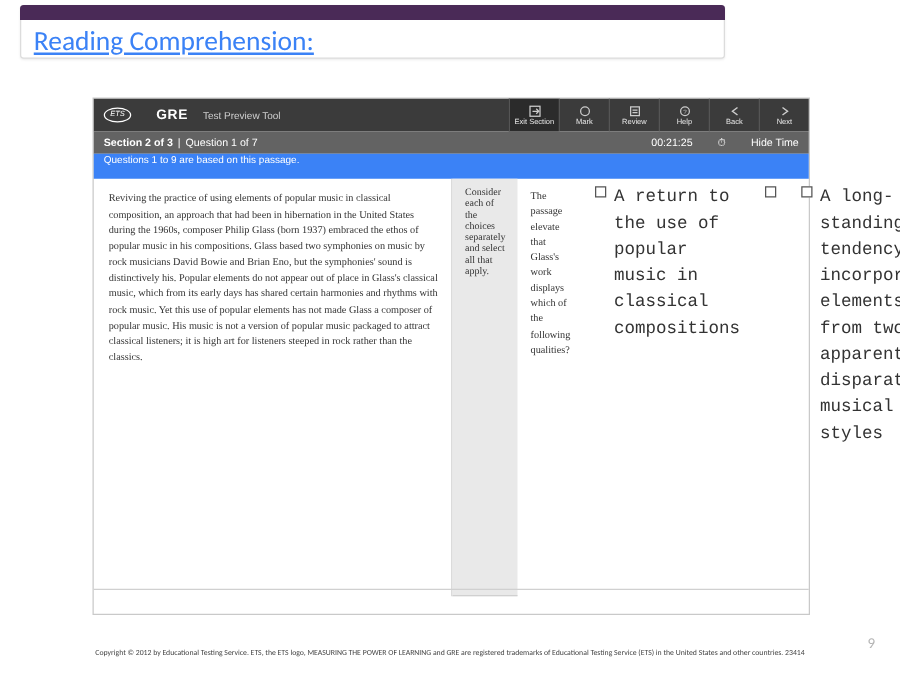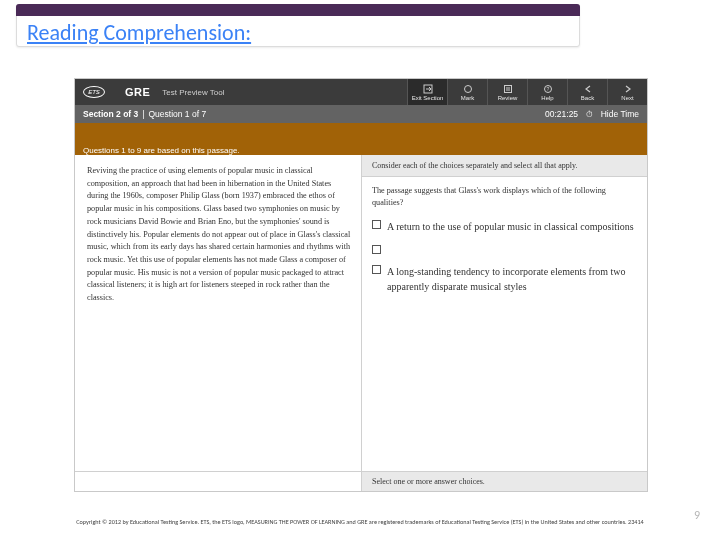--- a/index.html
+++ b/index.html
@@ -12,28 +12,28 @@
   .ss-top{height:26px;background:#3b3b3b;display:flex;align-items:stretch;color:#fff}
   .ss-logo{display:flex;align-items:center;gap:20px;padding:0 8px}
   .ets-oval{width:22px;height:12px;border:1px solid #fff;border-radius:50%;display:flex;align-items:center;justify-content:center;font-size:6px;font-style:italic}
   .gre{font-size:11px;font-weight:bold;letter-spacing:.5px}
   .ss-tool{font-size:8px;color:#cfcfcf;align-self:center;padding-left:4px}
   .ss-spacer{flex:1}
   .ss-btn{width:40px;border-left:1px solid #555;display:flex;flex-direction:column;align-items:center;justify-content:center;gap:1px;font-size:6px;color:#e8e8e8;cursor:pointer}
   .ss-btn .ico{display:block;width:10px;height:10px}
   .ss-btn.dark{background:#2b2b2b}
   .ss-sub{height:18px;background:#636363;color:#fff;font-size:8.5px;display:flex;align-items:center;padding:0 8px}
-  .ss-sub .right{margin-left:auto;display:flex;align-items:center;gap:8px}
-  .ss-band{height:32px;background:#a16207;color:#fff;font-size:8px;display:flex;align-items:flex-end;padding:0 8px}
+  .ss-sub .right{margin-left:auto;display:flex;align-items:center;gap:20px}
+  .ss-band{height:20px;background:#3b82f6;color:#fff;font-size:8px;display:flex;align-items:flex-start;padding:0 8px}
   .ss-body{display:flex;height:334px}
   .ss-left{width:50%;padding:10px 10px 10px 12px;font-size:8.2px;line-height:1.55;color:#333;font-family:Georgia,'Times New Roman',serif}
-  .ss-right{width:50%;border-left:1px solid #d0d0d0;display:flex;flex-direction:column}
+  .ss-right{width:50%;border-left:1px solid #d0d0d0;display:flex;}
   .ss-instr{background:#e9e9e9;border-bottom:1px solid #d0d0d0;padding:6px 10px;font-size:8px;color:#333;font-family:Georgia,serif}
   .ss-q{padding:8px 10px 4px 10px;font-size:8.2px;color:#333;font-family:Georgia,serif;line-height:1.5}
-  .ss-opt{display:flex;gap:6px;padding:5px 10px;font-size:10px;color:#333;font-family:Liberation Serif, serif;line-height:1.5}
+  .ss-opt{display:flex;gap:6px;padding:5px 10px;font-size:14px;color:#333;font-family:Liberation Mono, monospace;line-height:1.5}
   .ss-opt .box{flex:0 0 9px;width:9px;height:9px;border:1px solid #555;margin-top:1px;cursor:pointer;background:#fff}
   .ss-footer{position:absolute;bottom:0;left:0;right:0;height:20px;border-top:1px solid #d0d0d0;display:flex}
   .ss-footer-left{flex:1}
   .ss-footer-right{width:50%;background:#e9e9e9;border-left:1px solid #d0d0d0;font-size:8px;color:#333;display:flex;align-items:center;padding:0 10px;font-family:Georgia,serif}
   .copyright{position:absolute;bottom:14px;left:0;right:0;text-align:center;font-size:6.2px;line-height:1.35;color:#444;padding:0 60px}
   .pagenum{position:absolute;right:20px;bottom:18px;font-size:12px;color:#b5b5b5}
   svg{display:block}
 </style>
 </head>
 <body>
@@ -119,35 +119,34 @@
   <div class="ss-band">
     <span>Questions 1 to 9 are based on this passage.</span>
   </div>
 
   <div class="ss-body">
     <div class="ss-left">
       <span>Reviving the practice of using elements of popular music in classical composition, an approach that had been in hibernation in the United States during the 1960s, composer Philip Glass (born 1937) embraced the ethos of popular music in his compositions. Glass based two symphonies on music by rock musicians David Bowie and Brian Eno, but the symphonies' sound is distinctively his. Popular elements do not appear out of place in Glass's classical music, which from its early days has shared certain harmonies and rhythms with rock music. Yet this use of popular elements has not made Glass a composer of popular music. His music is not a version of popular music packaged to attract classical listeners; it is high art for listeners steeped in rock rather than the classics.</span>
     </div>
     <div class="ss-right">
       <div class="ss-instr">Consider each of the choices separately and select all that apply.</div>
-      <div class="ss-q">The passage suggests that Glass's work displays which of the following qualities?</div>
+      <div class="ss-q">The passage elevate that Glass's work displays which of the following qualities?</div>
       <div class="ss-opt">
         <span class="box"></span>
         <span>A return to the use of popular music in classical compositions</span>
       </div>
       <div class="ss-opt">
         <span class="box"></span>
       </div>
       <div class="ss-opt">
         <span class="box"></span>
         <span>A long-standing tendency to incorporate elements from two apparently disparate musical styles</span>
       </div>
     </div>
   </div>
 
   <div class="ss-footer">
     <div class="ss-footer-left"></div>
-    <div class="ss-footer-right">Select one or more answer choices.</div>
   </div>
 </div>
 
 <div class="copyright">Copyright © 2012 by Educational Testing Service. ETS, the ETS logo, MEASURING THE POWER OF LEARNING and GRE are registered trademarks of Educational Testing Service (ETS) in the United States and other countries. 23414</div>
 <div class="pagenum">9</div>
 
 </body></html>

